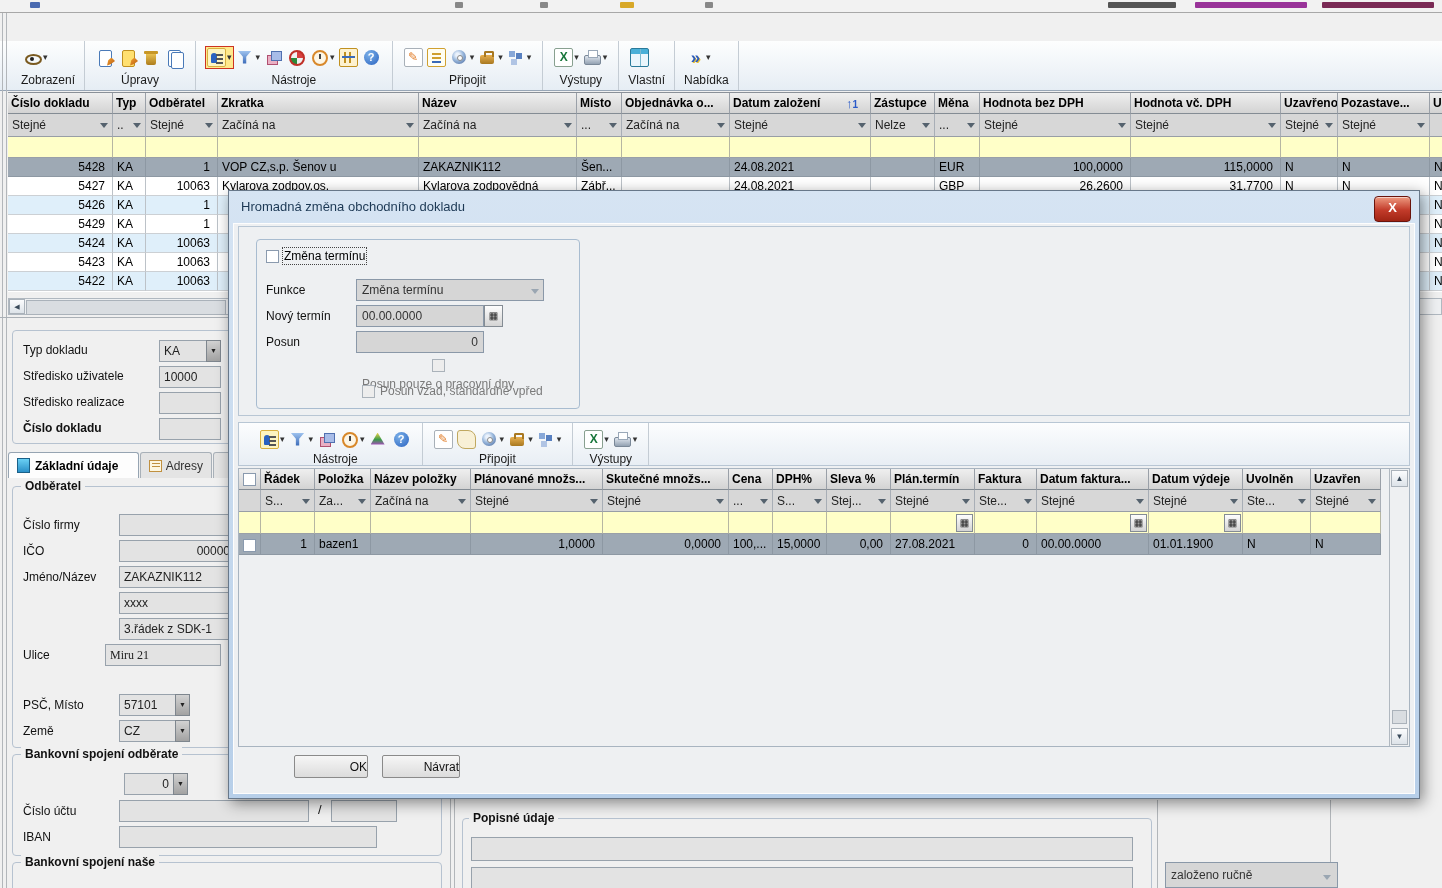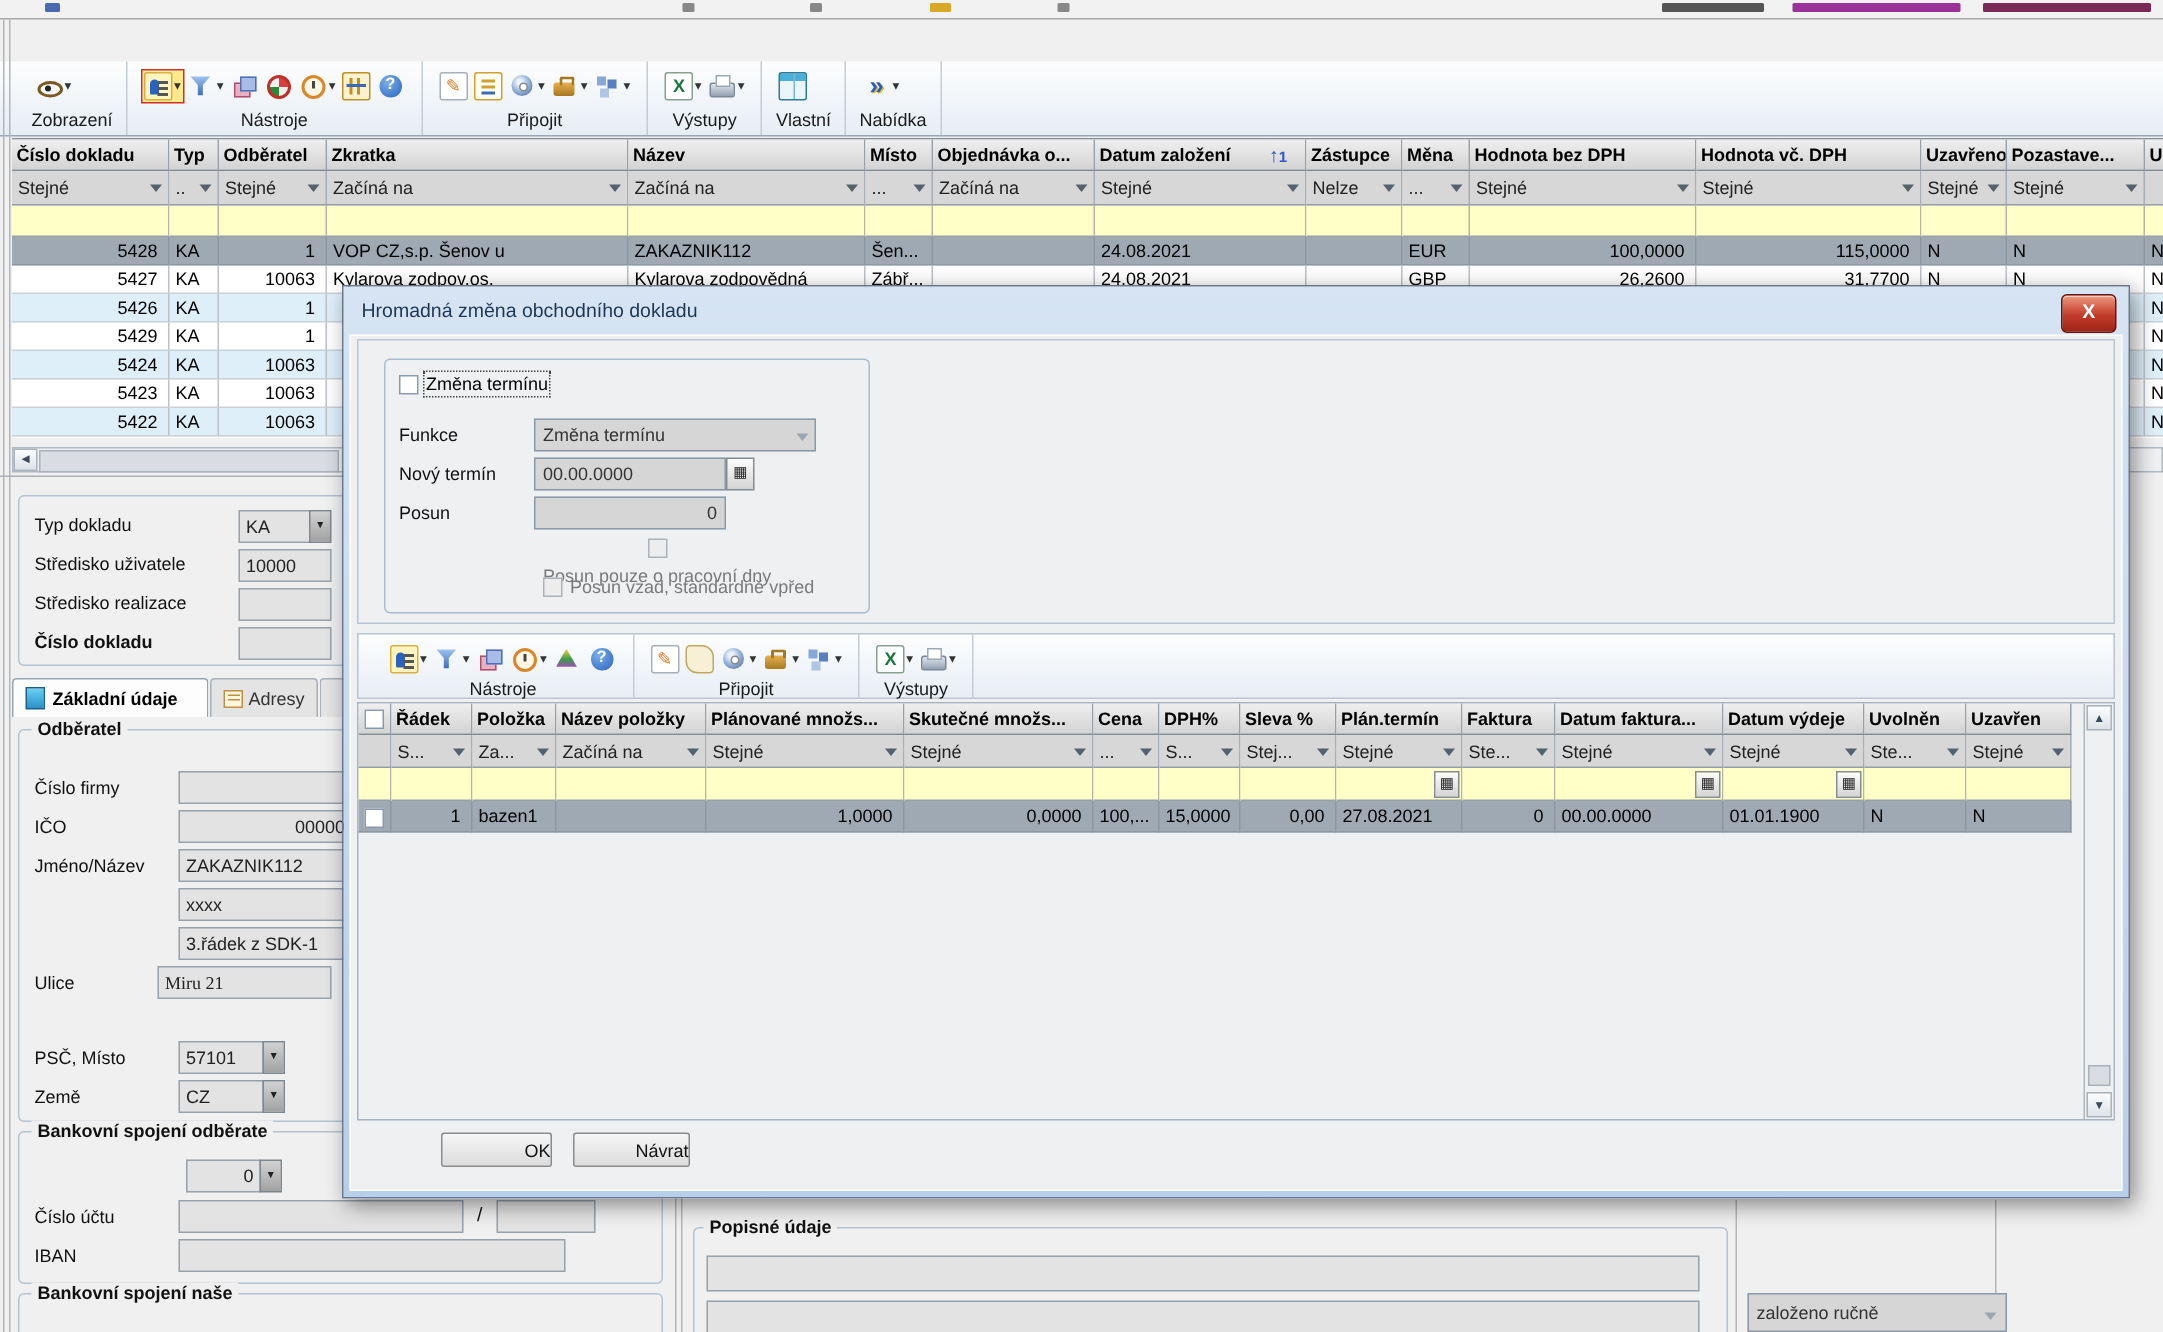--- a/index.html
+++ b/index.html
@@ -155,20 +155,37 @@
   <div class="tg">
     <div class="tgi">
           <span class="icw">
             <span class="tbic i-eye"></span>
             <span class="caret">▾</span>
           </span>
         </div>
     <div class="tgl">Zobrazení</div>
   </div>
 
+  <div class="tg">
+    <div class="tgi">
+          <span class="icw">
+            <span class="tbic i-docnew"></span>
+          </span>
+          <span class="icw">
+            <span class="tbic i-docedit"></span>
+          </span>
+          <span class="icw">
+            <span class="tbic i-trash"></span>
+          </span>
+          <span class="icw">
+            <span class="tbic i-doccopy"></span>
+          </span>
+        </div>
+    <div class="tgl">Úpravy</div>
+  </div>
 
   <div class="tg">
     <div class="tgi">
           <span class="icw hl">
             <span class="tbic i-batch"></span>
             <span class="caret">▾</span>
           </span>
           <span class="icw">
             <span class="tbic i-funnel"></span>
             <span class="caret">▾</span>

